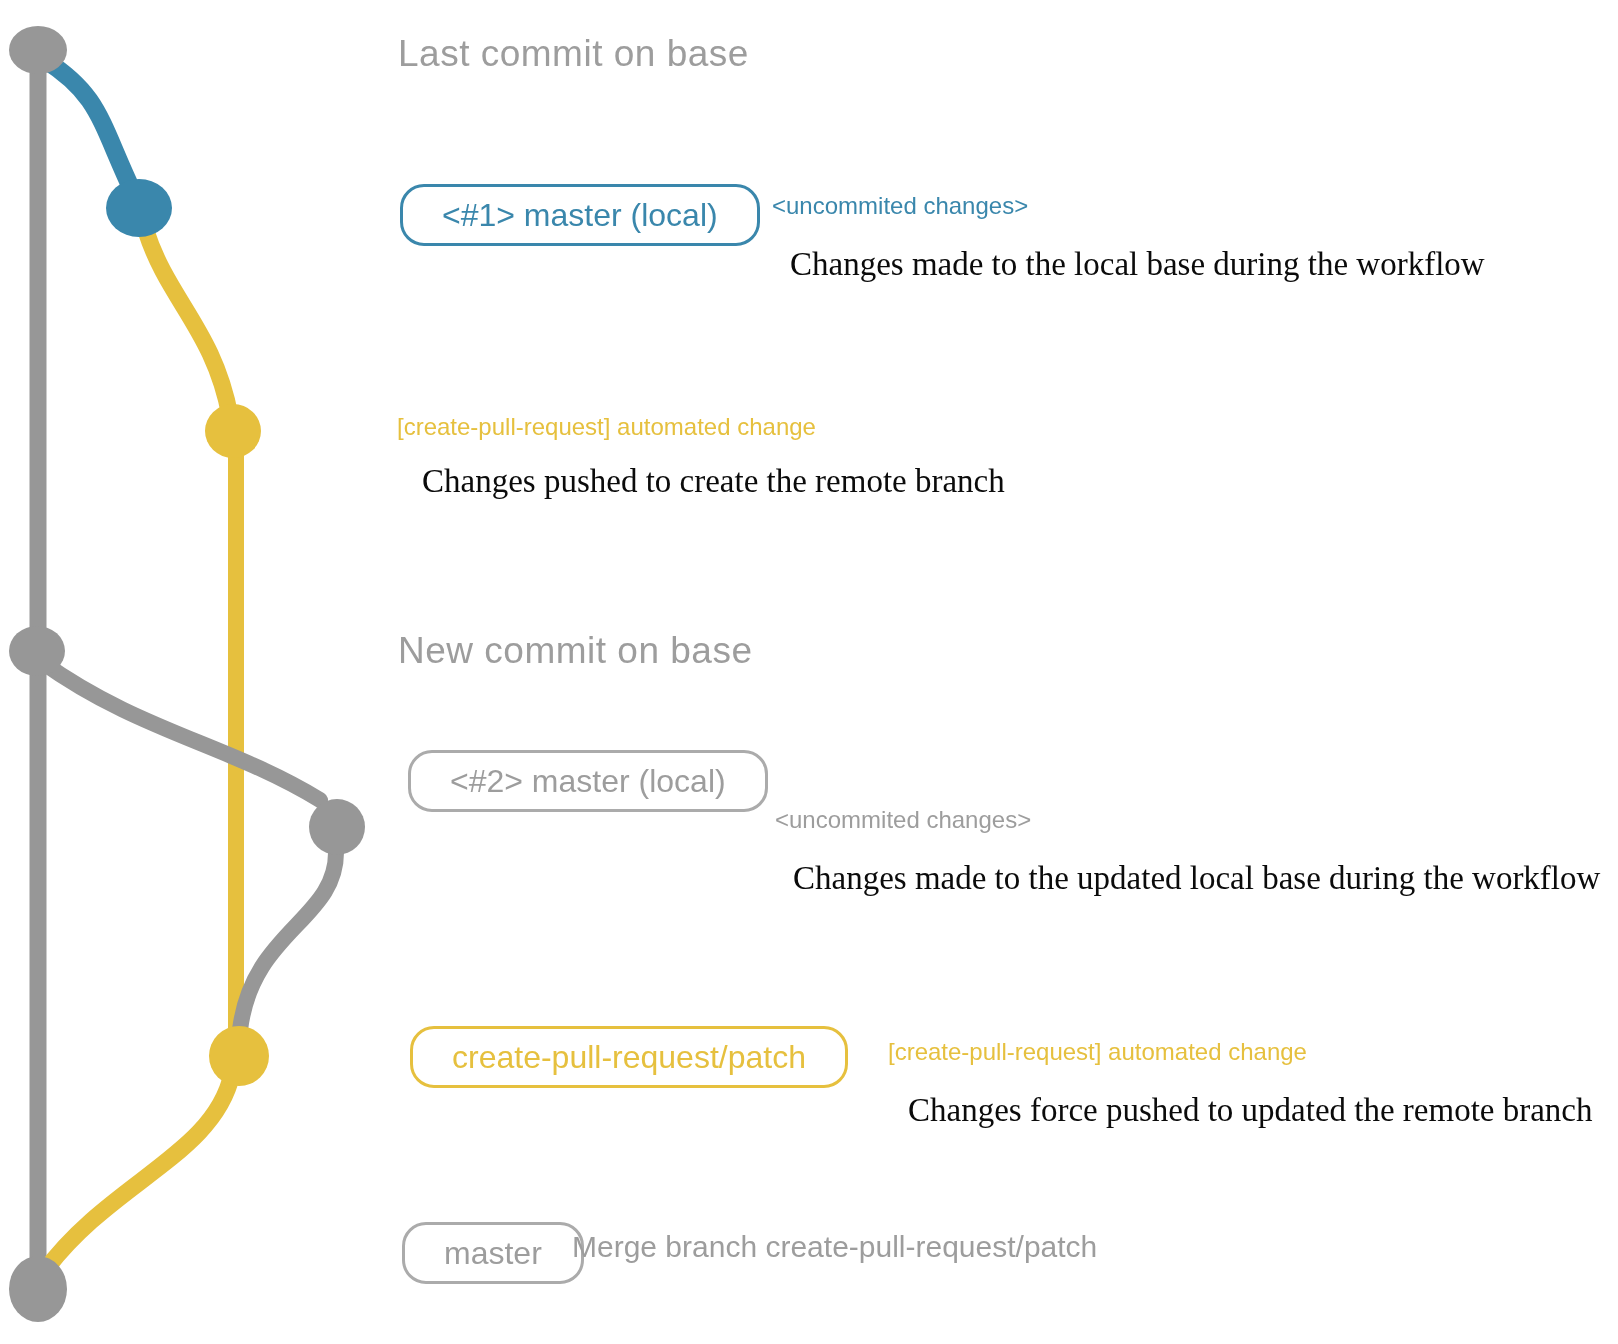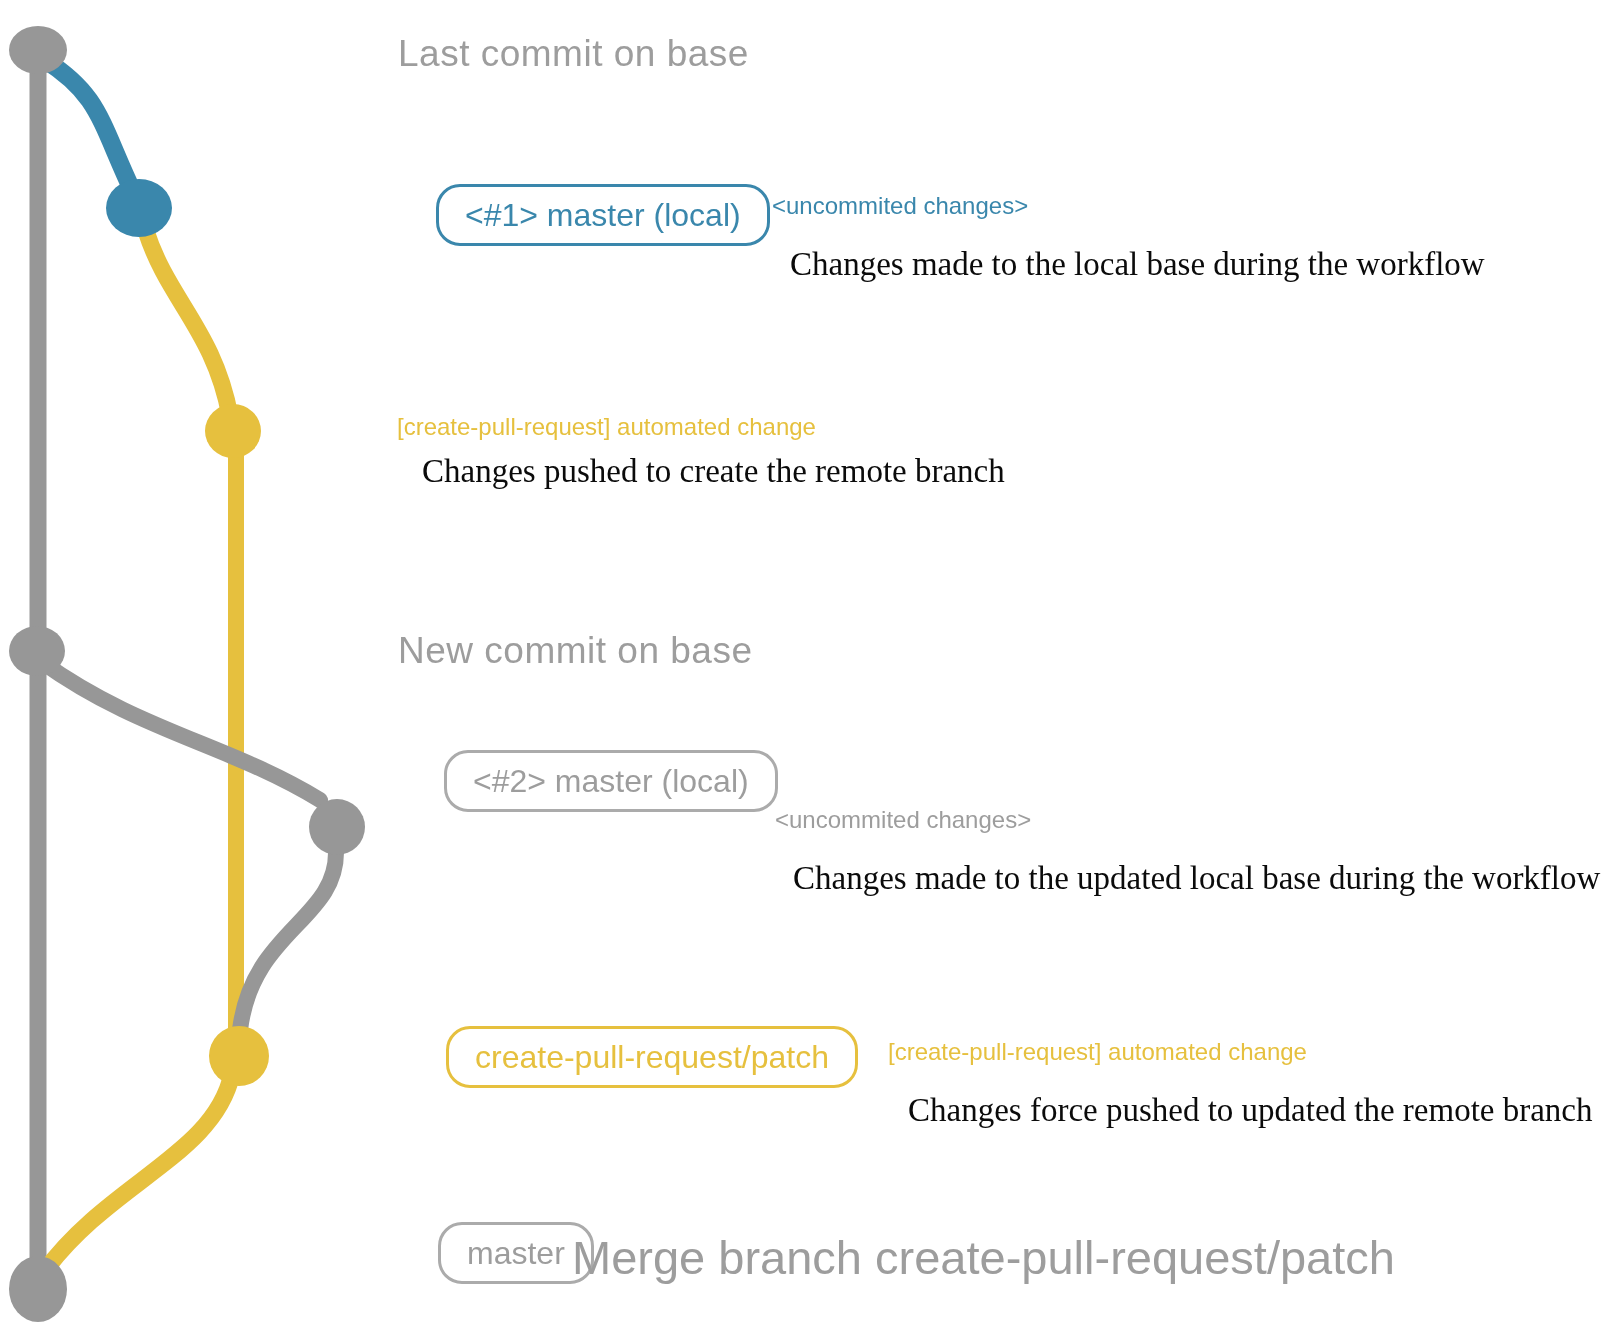--- a/index.html
+++ b/index.html
@@ -7,33 +7,33 @@
     width:1618px; height:1344px; position:relative; overflow:hidden;
     font-family:"Liberation Sans", sans-serif;
   }
   .abs { position:absolute; white-space:nowrap; }
 
   
   .hdr { font-size:37px; letter-spacing:0.5px; color:var(--textgray,#9d9d9d); }
 
   
   .badge {
-    font-size:32px; line-height:1; padding:12px 26px;
-    border:3px solid; border-radius:24px; display:inline-block;margin-left:36px;
+    font-size:32px; line-height:1; padding:12px 39px;
+    border:3px solid; border-radius:24px; display:inline-block;
   }
   .badge.blue   { color:var(--blue,#3a87ac);   border-color:var(--blue,#3a87ac); }
   .badge.gray   { color:var(--textgray,#9d9d9d); border-color:#ababab; }
   .badge.yellow { color:var(--yellow,#e6c03e); border-color:var(--yellow,#e6c03e); }
 
   
   .ann { font-size:24px; }
   .ann.blue   { color:var(--blue,#3a87ac); }
   .ann.gray   { color:var(--textgray,#9d9d9d); }
   .ann.yellow { color:var(--yellow,#e6c03e); }
-  .ann.big    { font-size:47px; }
+  .ann.big    { font-size:30px; }
 
   
   .cap {
     font-family:"Liberation Serif", serif;
     font-size:33px; color:var(--ink,#0b0b0b);
   }
 
   
   .st { fill:none; stroke-linecap:round; }
   .stroke-gray   { stroke:var(--gray,#979797); }
@@ -73,21 +73,21 @@
     <ellipse class="fill-gray" cx="38" cy="1289" rx="29" ry="33"></ellipse>
   </svg>
 
   <div class="abs hdr" style="left:398px;top:33px">Last commit on base</div>
 
   <div class="abs badge blue" style="left:400px;top:184px">&lt;#1&gt; master (local)</div>
   <div class="abs ann blue" style="left:772px;top:192px">&lt;uncommited changes&gt;</div>
   <div class="abs cap" style="left:790px;top:246px">Changes made to the local base during the workflow</div>
 
   <div class="abs ann yellow" style="left:397px;top:413px">[create-pull-request] automated change</div>
-  <div class="abs cap" style="left:422px;top:453px">Changes pushed to create the remote branch</div>
+  <div class="abs cap" style="left:422px;top:463px">Changes pushed to create the remote branch</div>
 
   <div class="abs hdr" style="left:398px;top:630px">New commit on base</div>
 
   <div class="abs badge gray" style="left:408px;top:750px">&lt;#2&gt; master (local)</div>
   <div class="abs ann gray" style="left:775px;top:806px">&lt;uncommited changes&gt;</div>
   <div class="abs cap" style="left:793px;top:860px">Changes made to the updated local base during the workflow</div>
 
   <div class="abs badge yellow" style="left:410px;top:1026px">create-pull-request/patch</div>
   <div class="abs ann yellow" style="left:888px;top:1038px">[create-pull-request] automated change</div>
   <div class="abs cap" style="left:908px;top:1092px">Changes force pushed to updated the remote branch</div>

